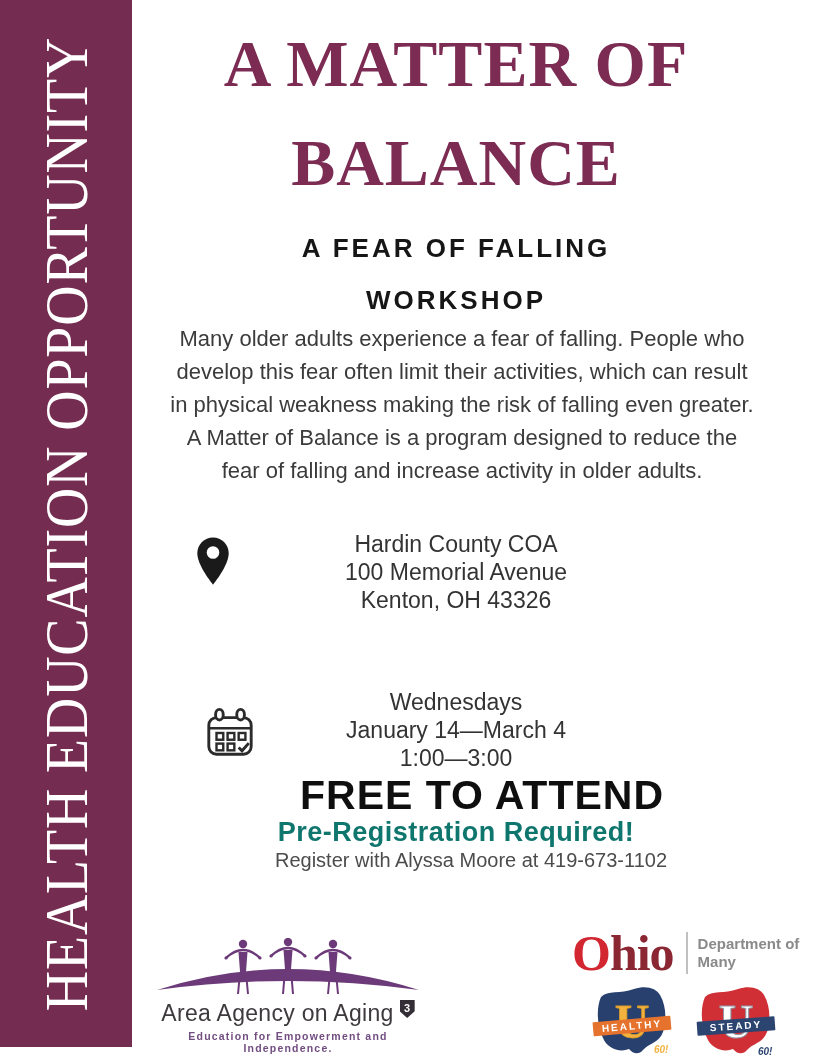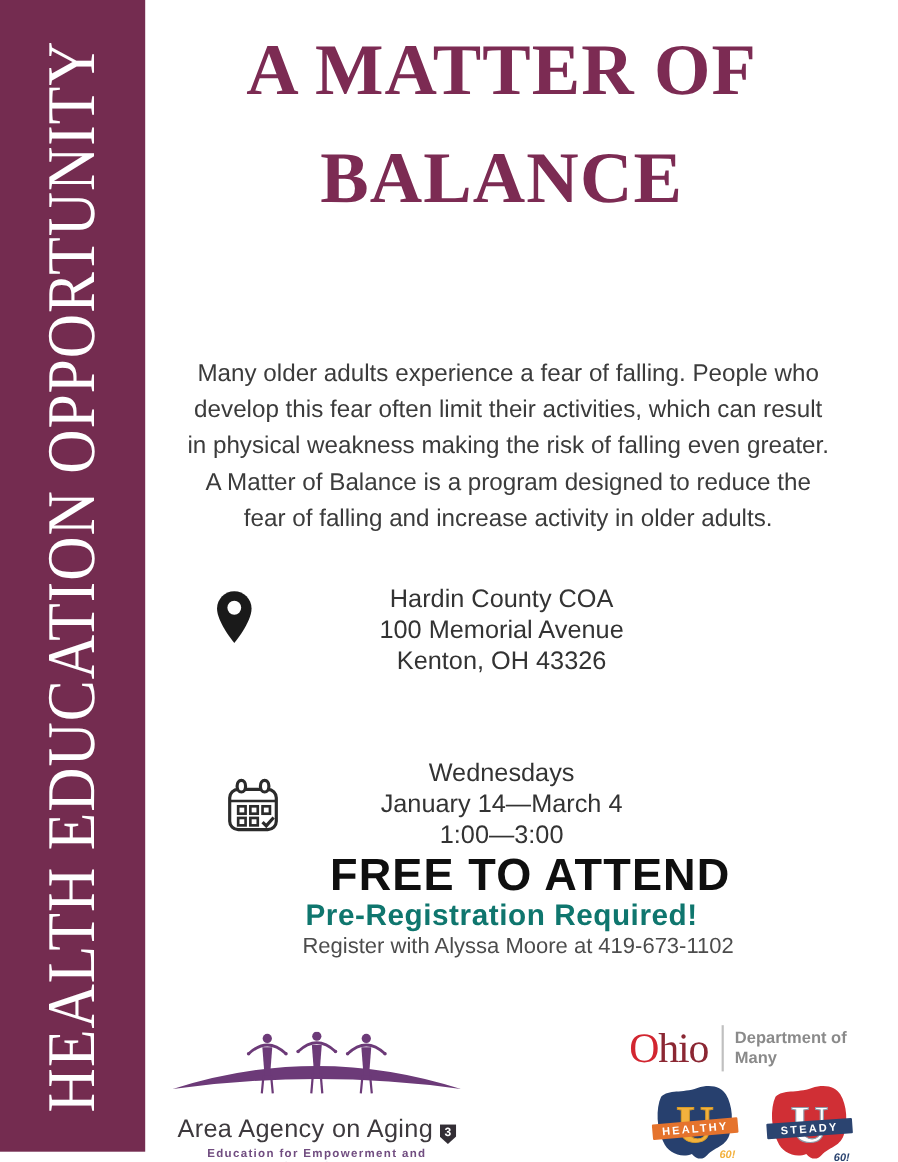--- a/index.html
+++ b/index.html
@@ -32,31 +32,31 @@
   .sched { top:688px; }
   .pin-icon { position:absolute; left:64px; top:6px; }
   .cal-icon { position:absolute; left:72px; top:19px; }
 
   .free-headline { top:772px; font-size:41px; font-weight:800; letter-spacing:1px; color:#0f0f0f;padding-left:26px; }
   .free-sub { top:817px; font-size:27px; font-weight:bold; letter-spacing:0.5px; color:#0f766e; }
   .free-contact { top:849px; font-size:20px; color:#4c4c4c;margin-left:15px; }
 
   
   .aaa { position:absolute; left:16px; top:938px; width:280px; text-align:center; }
-  .aaa-name-row { display:flex; justify-content:center; align-items:flex-end; gap:6px; margin-top:12px; }
+  .aaa-name-row { display:flex; justify-content:center; align-items:flex-start; gap:6px; margin-top:0; }
   .aaa-name { font-size:23px; color:#3d393d; letter-spacing:0.3px; }
   .aaa-shield { display:inline-block; width:15px; height:18px; background:#332e35; color:#ffffff;
                 font-size:11px; font-weight:bold; line-height:17px; text-align:center;
                 clip-path:polygon(0 0,100% 0,100% 62%,50% 100%,0 62%); }
   .aaa-tagline { margin-top:3px; font-size:10.5px; font-weight:bold; letter-spacing:1.2px; color:#714d80; }
 
   
   .ohio { position:absolute; left:440px; top:920px; width:244px; }
   .ohio-row1 { display:flex; align-items:center; margin-top:12px; }
-  .ohio-word { font-family:"Liberation Serif", serif; font-weight:normal; font-size:38px; line-height:40px; letter-spacing:-1px; }
+  .ohio-word { font-family:"Liberation Serif", serif; font-weight:bold; font-size:50px; line-height:40px; letter-spacing:-1px; }
   .ohio-o { color:#D22630; }
   .ohio-rest { color:#8B2733; }
   .ohio-div { width:2px; height:42px; background:#c0c0c0; margin:0 10px 0 12px; }
   .ohio-dept { font-size:15px; line-height:18px; font-weight:bold; color:#8a8a8a; }
   .badges { display:flex; gap:24px; margin-top:8px; margin-left:20px; }
 </style>
 </head>
 <body>
 
 <div class="page">
@@ -65,20 +65,24 @@
     <div class="sidebar-label">HEALTH EDUCATION OPPORTUNITY</div>
   </div>
 
   <div class="main">
 
     <div class="centered title">
       <div>A MATTER OF</div>
       <div>BALANCE</div>
     </div>
 
+    <div class="centered subtitle">
+      <div>A FEAR OF FALLING</div>
+      <div>WORKSHOP</div>
+    </div>
 
     <div class="centered intro">
       <div class="prewrap">Many older adults experience a fear of falling. People who
 develop this fear often limit their activities, which can result
 in physical weakness making the risk of falling even greater.</div>
       <div class="prewrap p2">A Matter of Balance is a program designed to reduce the
 fear of falling and increase activity in older adults.</div>
     </div>
 
     <div class="centered info-block loc">

